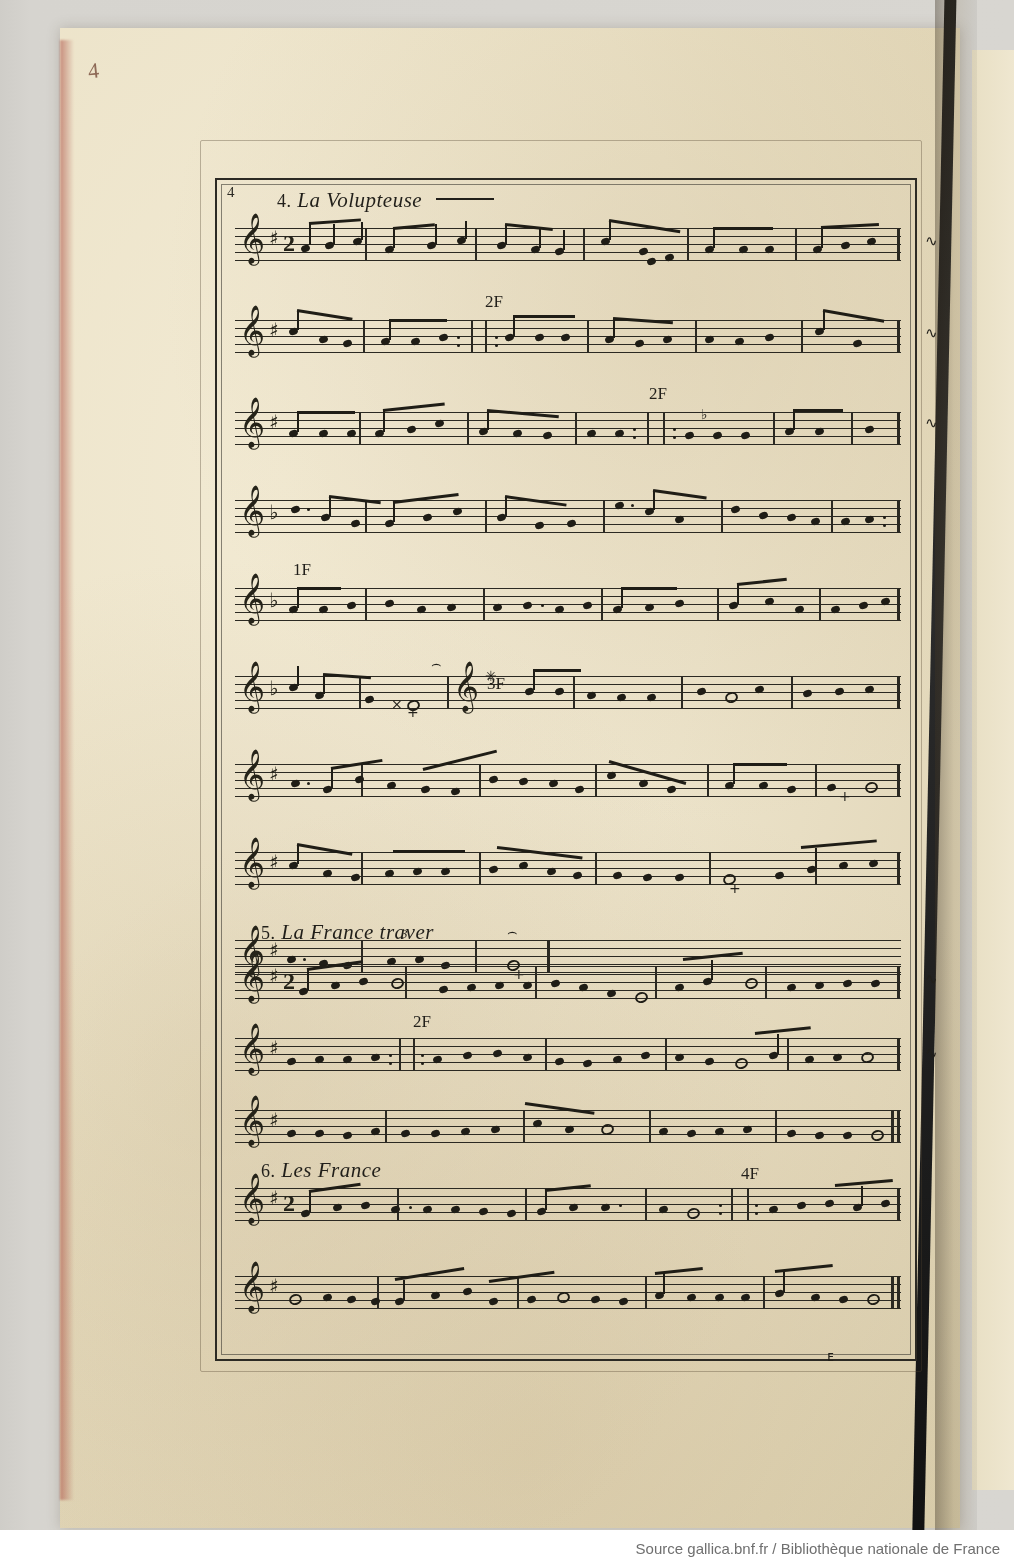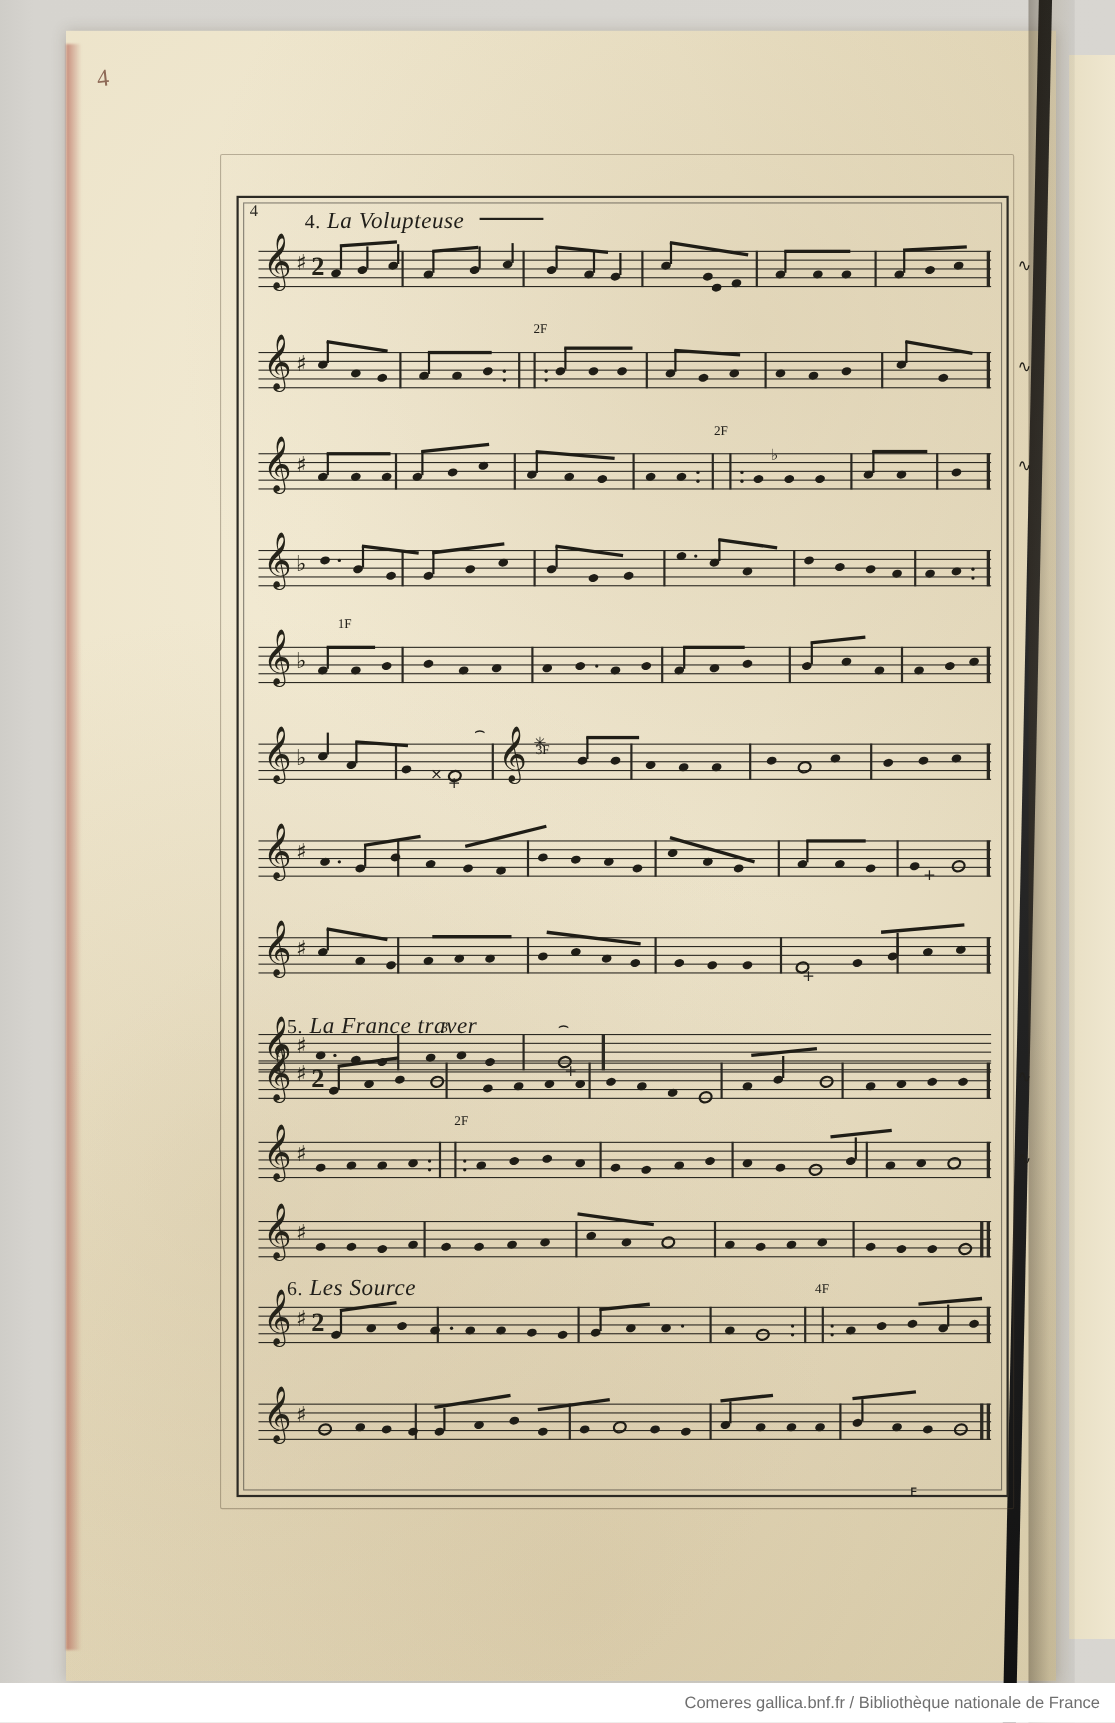--- a/index.html
+++ b/index.html
@@ -220,21 +220,21 @@
     position:absolute;
     height:3.4px;
     background:#1f1d16;
     transform-origin: left center;
   }
 
   
   .figure {
     position:absolute;
     font-family:"Liberation Serif", serif;
-    font-size:12px;
+    font-size:17px;
     color:#211f1a;
     white-space:nowrap;
   }
   .small-mark {
     position:absolute;
     font-size:14px;
     color:#211f1a;
     font-family:"DejaVu Sans", sans-serif;
   }
   .fermata {
@@ -502,21 +502,21 @@
     </div>
 
     <div class="stave" style="left:18px; top:408px; width:666px;">
       <div class="line"></div>
         <div class="line"></div>
         <div class="line"></div>
         <div class="line"></div>
         <div class="line"></div>
       <div class="clef" style="left:4px;">𝄞</div>
       <div class="keysig" style="left:34px; top:0px;">♭</div>
-      <div class="figure" style="left:72px; top:-28px;">1F</div>
+      <div class="figure" style="left:58px; top:-28px;">1F</div>
       <div class="barline" style="left:130px;"></div>
       <div class="barline" style="left:248px;"></div>
       <div class="barline" style="left:366px;"></div>
       <div class="barline" style="left:482px;"></div>
       <div class="barline" style="left:584px;"></div>
       <div class="barline thick" style="left:662px;"></div>
       <div class="note" style="left:54px; top:18px;"></div>
       <div class="stem" style="left:62px; top:0px; height:20px;"></div>
       <div class="beam" style="left:62px; top:-1px; width:44px;"></div>
       <div class="note" style="left:84px; top:18px;"></div>
@@ -812,21 +812,21 @@
       <div class="note" style="left:480px; top:18px;"></div>
       <div class="note" style="left:508px; top:16px;"></div>
       <div class="note" style="left:552px; top:20px;"></div>
       <div class="note" style="left:580px; top:22px;"></div>
       <div class="note" style="left:608px; top:22px;"></div>
       <div class="note open" style="left:636px; top:20px;"></div>
     </div>
 
     <div class="tune-title" style="left:44px; top:978px;">
       <span class="num">6.</span>
-      <span>Les Source</span>
+      <span>Les France</span>
     </div>
     <div class="figure" style="left:524px; top:984px;">4F</div>
 
     <div class="stave" style="left:18px; top:1008px; width:666px;">
       <div class="line"></div>
         <div class="line"></div>
         <div class="line"></div>
         <div class="line"></div>
         <div class="line"></div>
       <div class="clef" style="left:4px;">𝄞</div>
@@ -911,14 +911,14 @@
       <div class="note" style="left:576px; top:18px;"></div>
       <div class="note" style="left:604px; top:20px;"></div>
       <div class="note open" style="left:632px; top:18px;"></div>
     </div>
 
     <div class="small-mark" style="left:610px; top:1168px;">ᴇ</div>
   </div>
 </div>
 
 <div class="credit">
-  <span>Comeres gallica.bnf.fr / Bibliothèque nationale de France</span>
+  <span>Source gallica.bnf.fr / Bibliothèque nationale de France</span>
 </div>
 
 </body></html>

